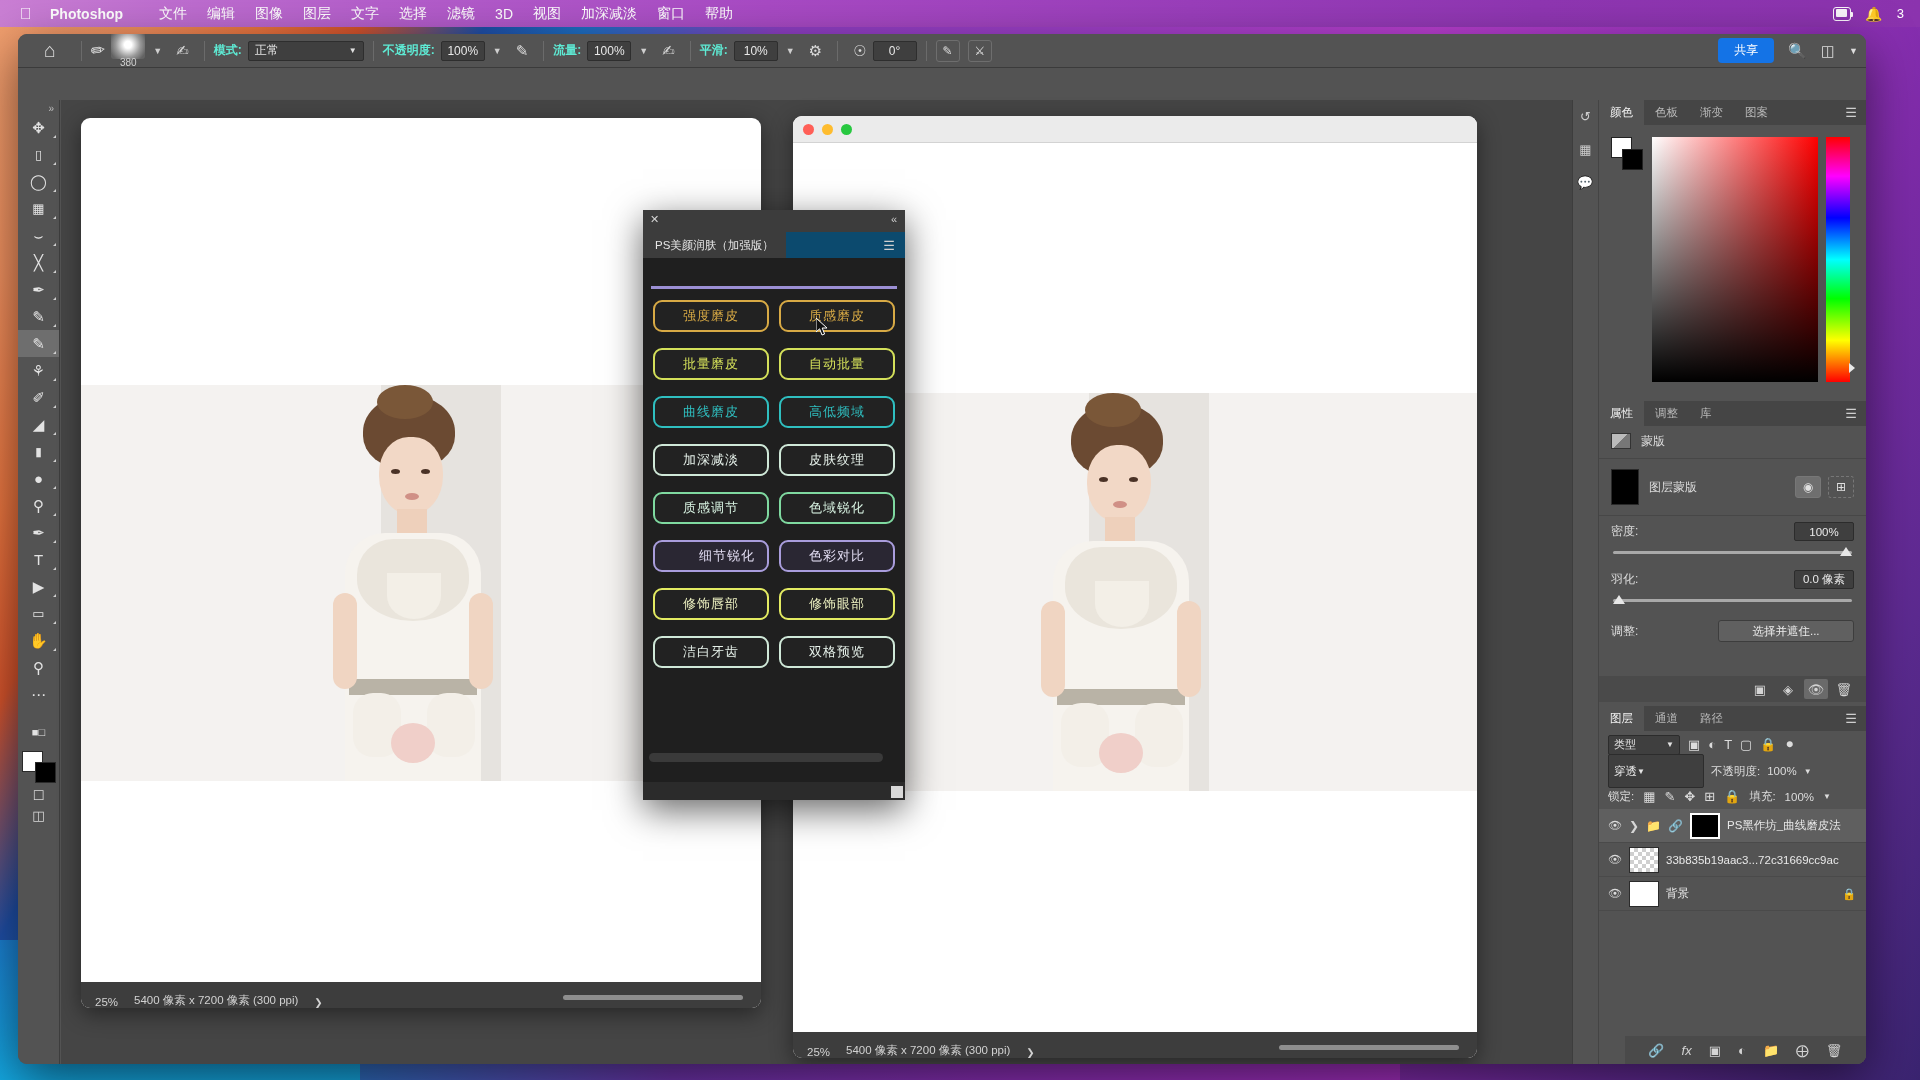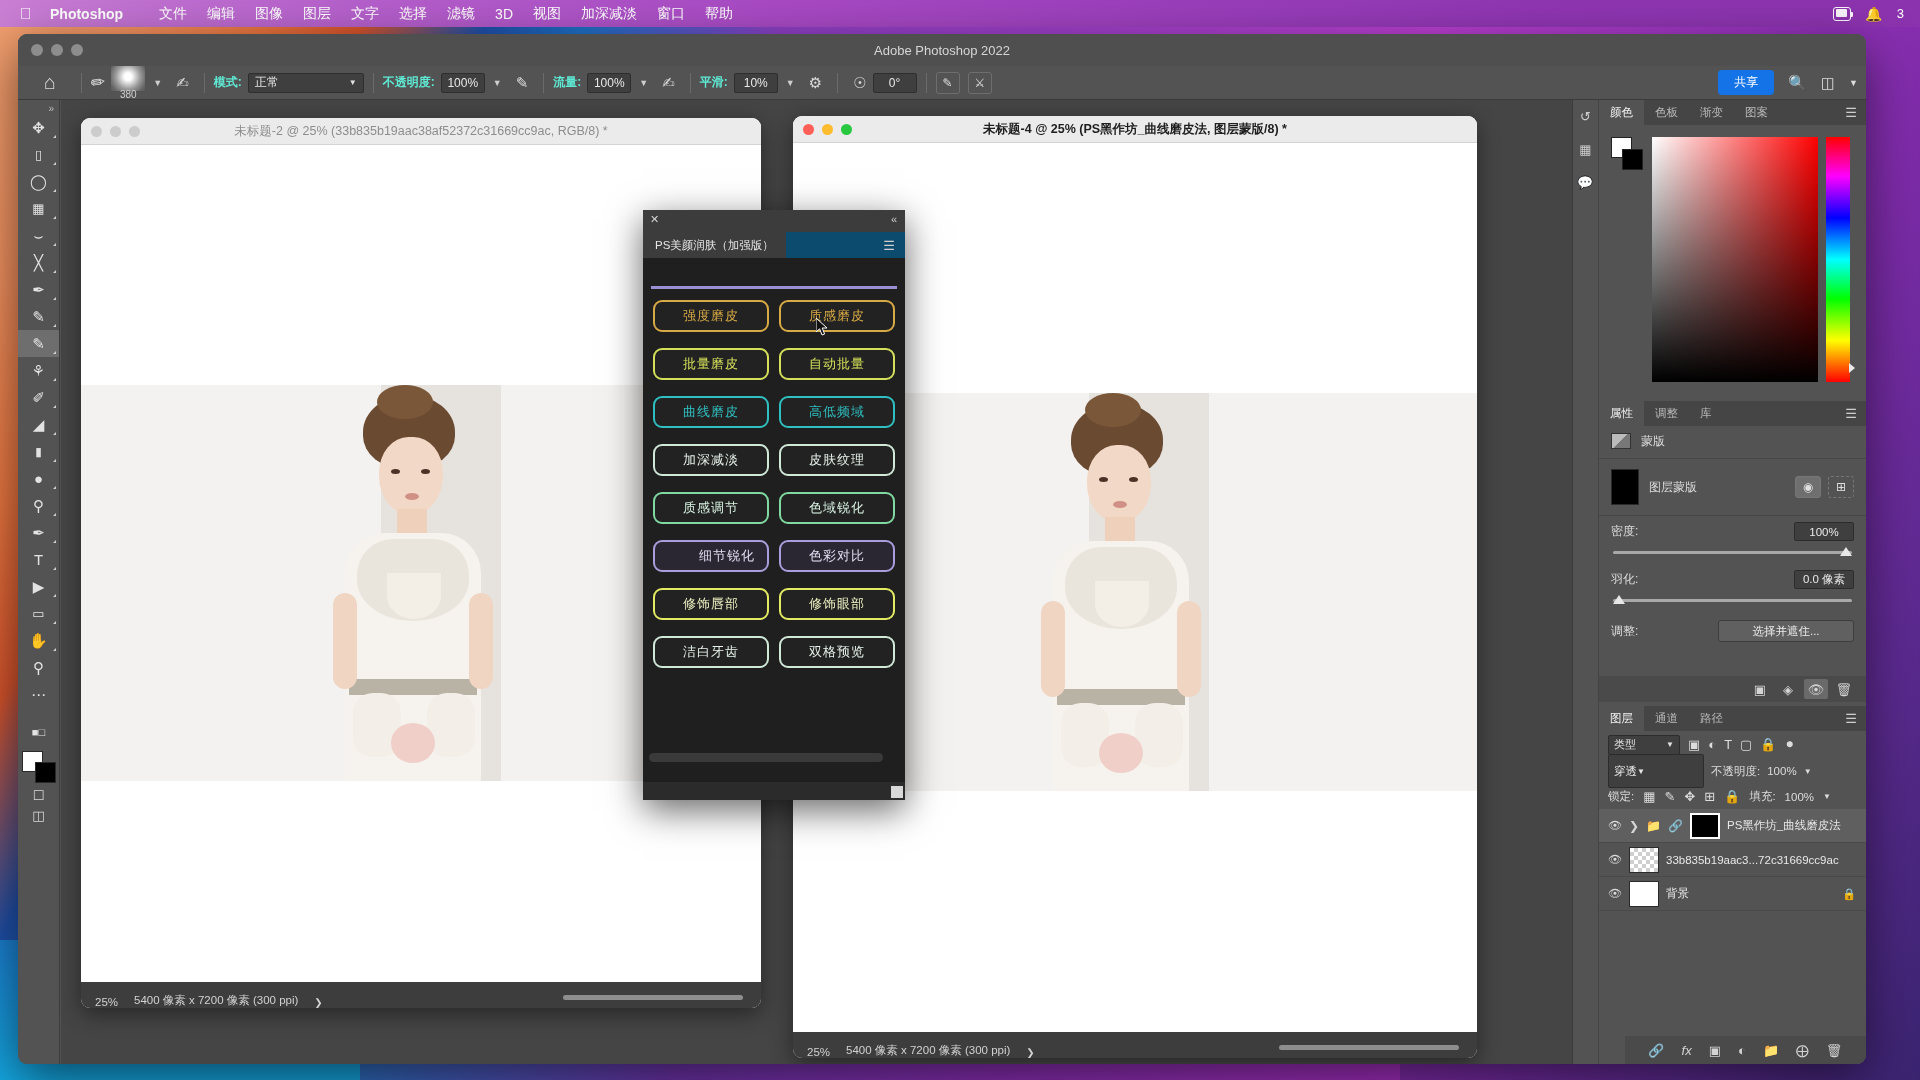--- a/index.html
+++ b/index.html
@@ -243,28 +243,20 @@
     <span class="mi">帮助</span>
     <span class="right">
       <span class="mb-icon bat"></span>
       <span class="mb-bell">🔔</span>
       <span style="font-size:13px;">3</span>
     </span>
   </div>
 
   <div class="appwin">
 
-    <div class="titlebar">
-      <span class="traffic">
-        <span class="tl"></span>
-        <span class="tl"></span>
-        <span class="tl"></span>
-      </span>
-      <span class="app-title">Adobe Photoshop 2022</span>
-    </div>
 
     <div class="optbar">
       <span class="home-ic"></span>
       <span class="ob-sep"></span>
       <span class="brush-ic">✏</span>
       <span style="display:flex;flex-direction:column;align-items:center;">
         <span class="brush-preview"></span>
         <span class="bsize">380</span>
       </span>
       <span class="caret">▼</span>
@@ -333,28 +325,20 @@
         <span class="sw-fg"></span>
         <span class="sw-bg"></span>
       </div>
       <div class="mini-icon">☐</div>
       <div class="mini-icon">◫</div>
     </div>
 
     <div class="workspace">
 
       <div class="docwin" style="left:20px; top:18px; width:680px; height:890px;">
-        <div class="doc-head inactive">
-          <span class="doc-traffic">
-            <span class="dt g"></span>
-            <span class="dt g"></span>
-            <span class="dt g"></span>
-          </span>
-          <span class="doc-title inactive">未标题-2 @ 25% (33b835b19aac38af52372c31669cc9ac, RGB/8) *</span>
-        </div>
         <div class="doc-canvas">
           <div class="photo">
             <div class="band" style="top:240px;height:396px;background:#f4f2f0;"></div>
             <div class="wall" style="left:300px;top:240px;width:120px;height:396px;background:#e6e3df;"></div>
             <div class="fig" style="left:210px;top:248px;width:260px;height:388px;">
               <div class="hair" style="left:72px;top:2px;width:92px;height:74px;"></div>
               <div class="bun" style="left:86px;top:-8px;width:56px;height:34px;"></div>
               <div class="face" style="left:88px;top:44px;width:64px;height:78px;"></div>
               <div class="eye" style="left:100px;top:76px;width:9px;height:5px;"></div>
               <div class="eye" style="left:130px;top:76px;width:9px;height:5px;"></div>
@@ -380,21 +364,20 @@
         </div>
       </div>
 
       <div class="docwin" style="left:732px; top:16px; width:684px; height:942px;">
         <div class="doc-head">
           <span class="doc-traffic">
             <span class="dt r"></span>
             <span class="dt y"></span>
             <span class="dt gr"></span>
           </span>
-          <span class="doc-title active">未标题-4 @ 25% (PS黑作坊_曲线磨皮法, 图层蒙版/8) *</span>
         </div>
         <div class="doc-canvas">
           <div class="photo">
             <div class="band" style="top:250px;height:398px;background:#f4f2f0;"></div>
             <div class="wall" style="left:296px;top:250px;width:120px;height:398px;background:#e6e3df;"></div>
             <div class="fig" style="left:206px;top:258px;width:260px;height:390px;">
               <div class="hair" style="left:72px;top:2px;width:92px;height:74px;"></div>
               <div class="bun" style="left:86px;top:-8px;width:56px;height:34px;"></div>
               <div class="face" style="left:88px;top:44px;width:64px;height:78px;"></div>
               <div class="eye" style="left:100px;top:76px;width:9px;height:5px;"></div>

